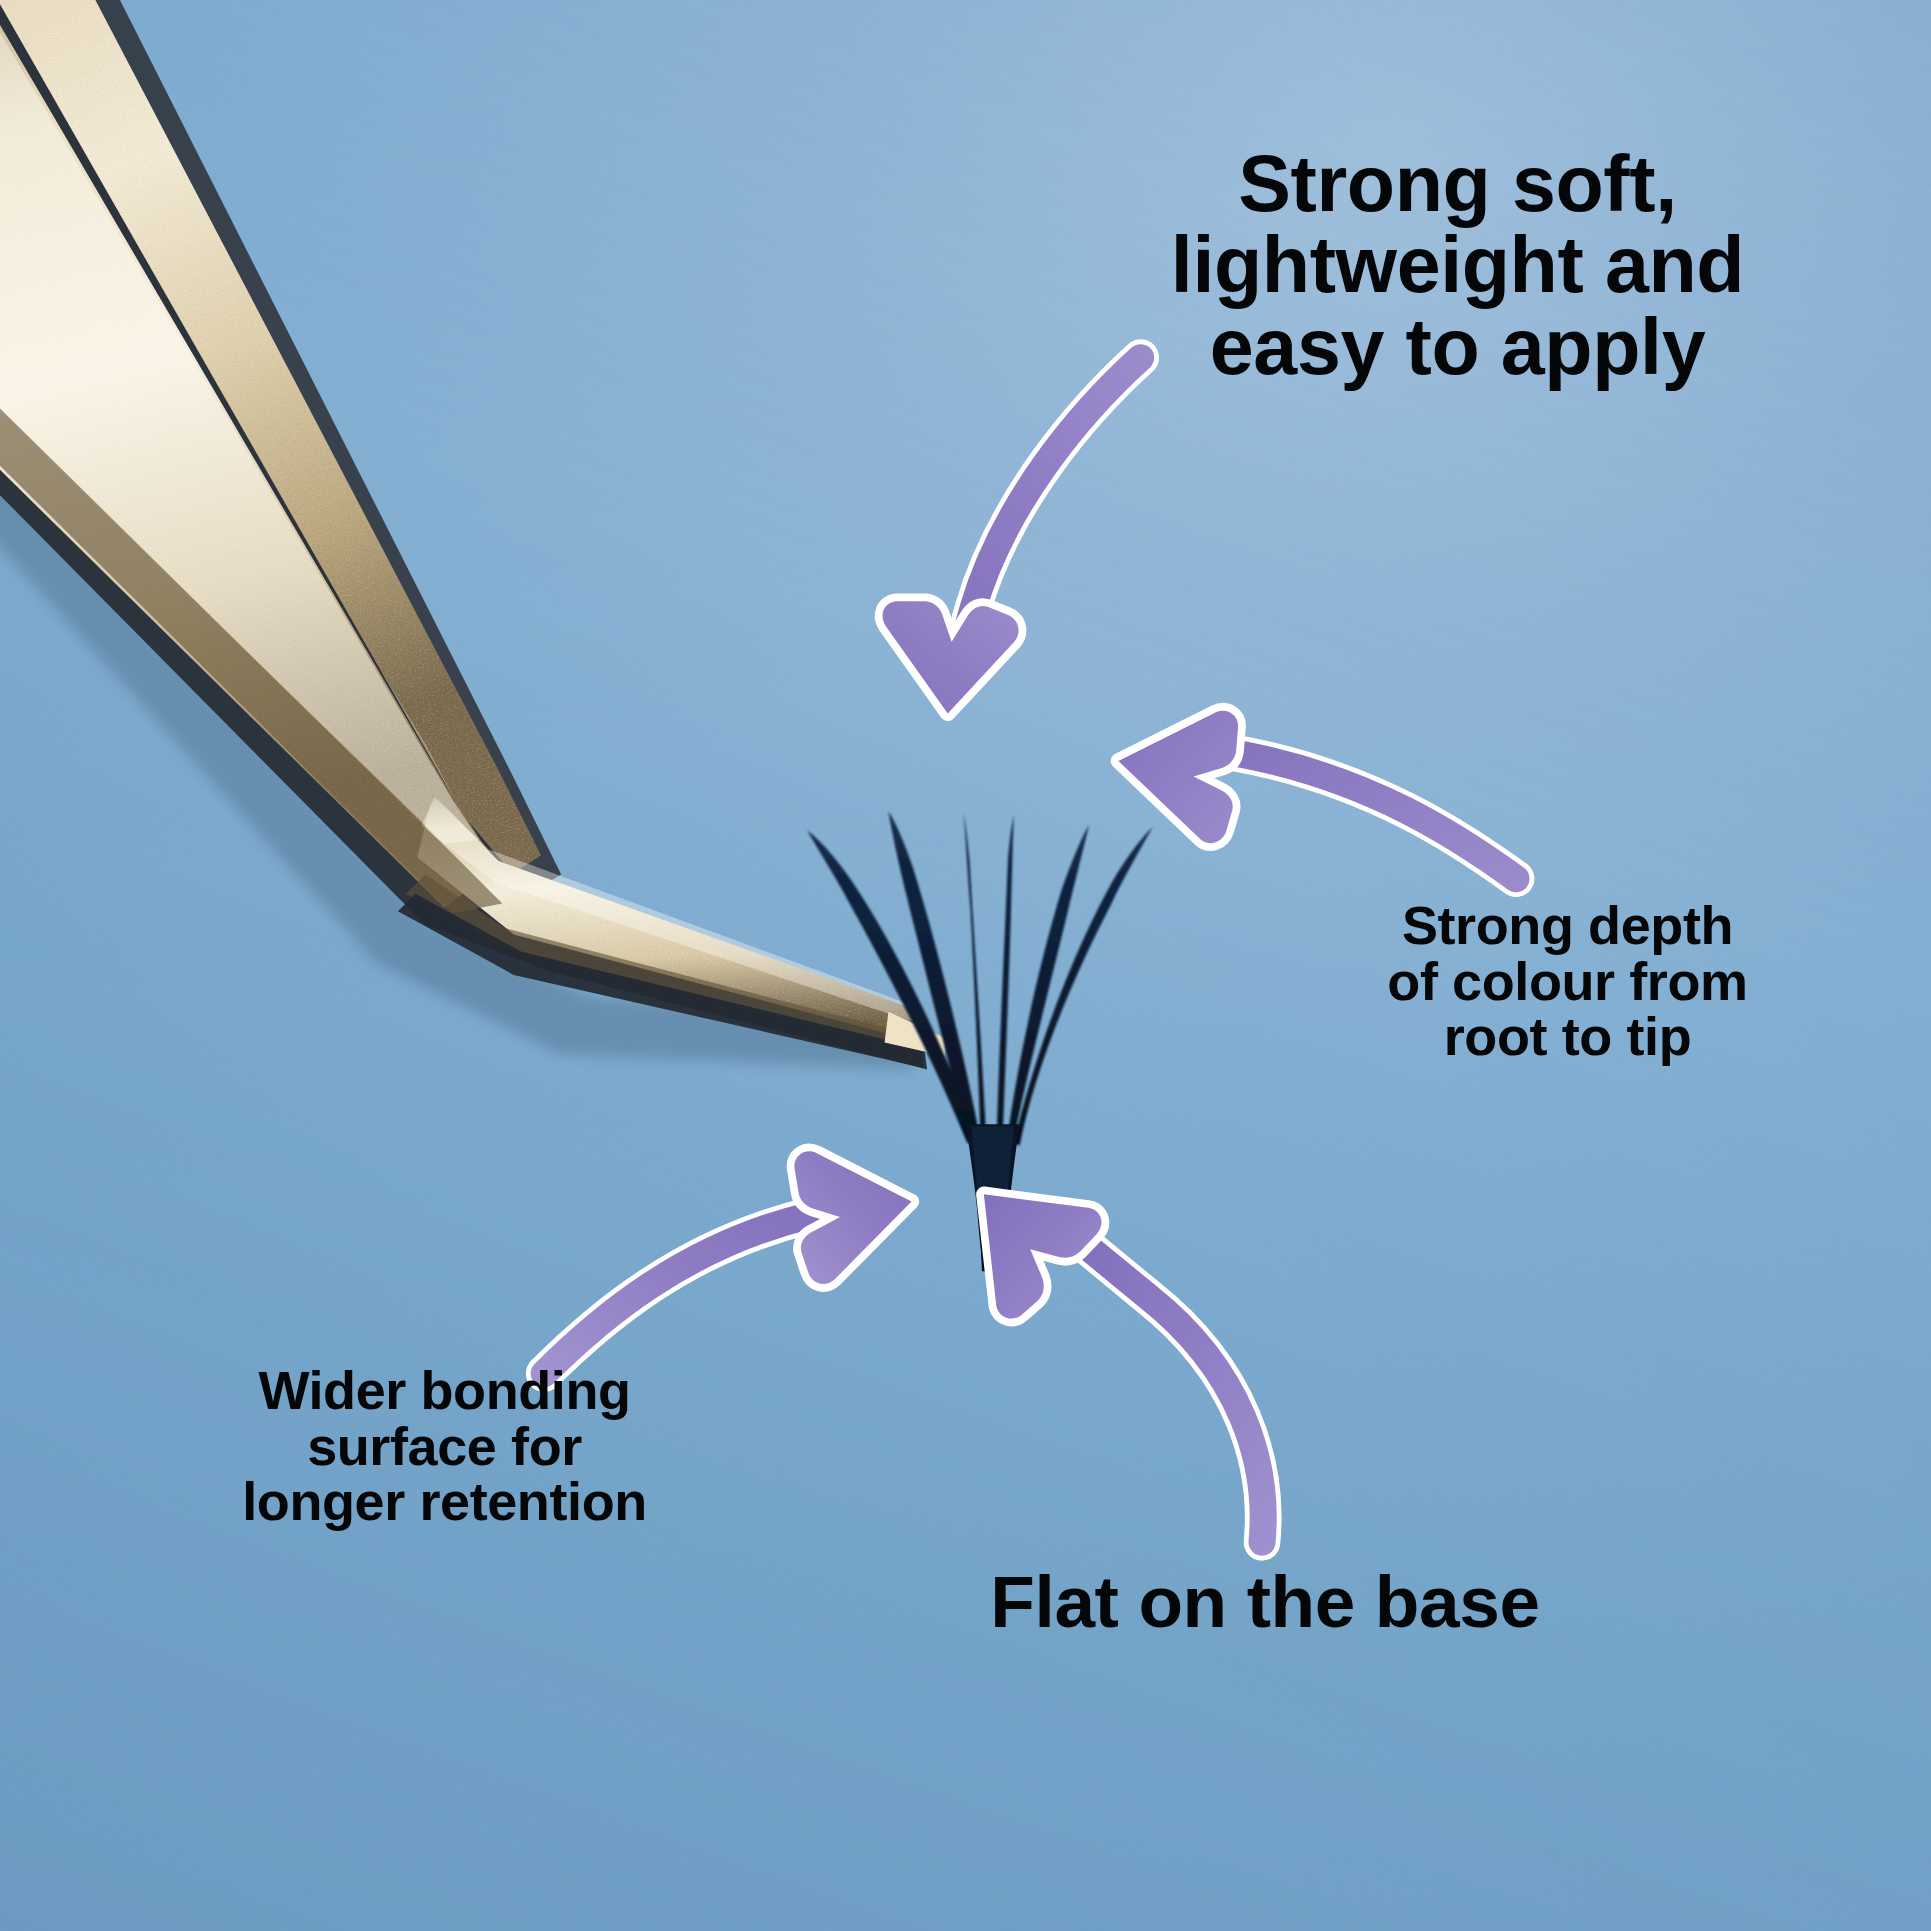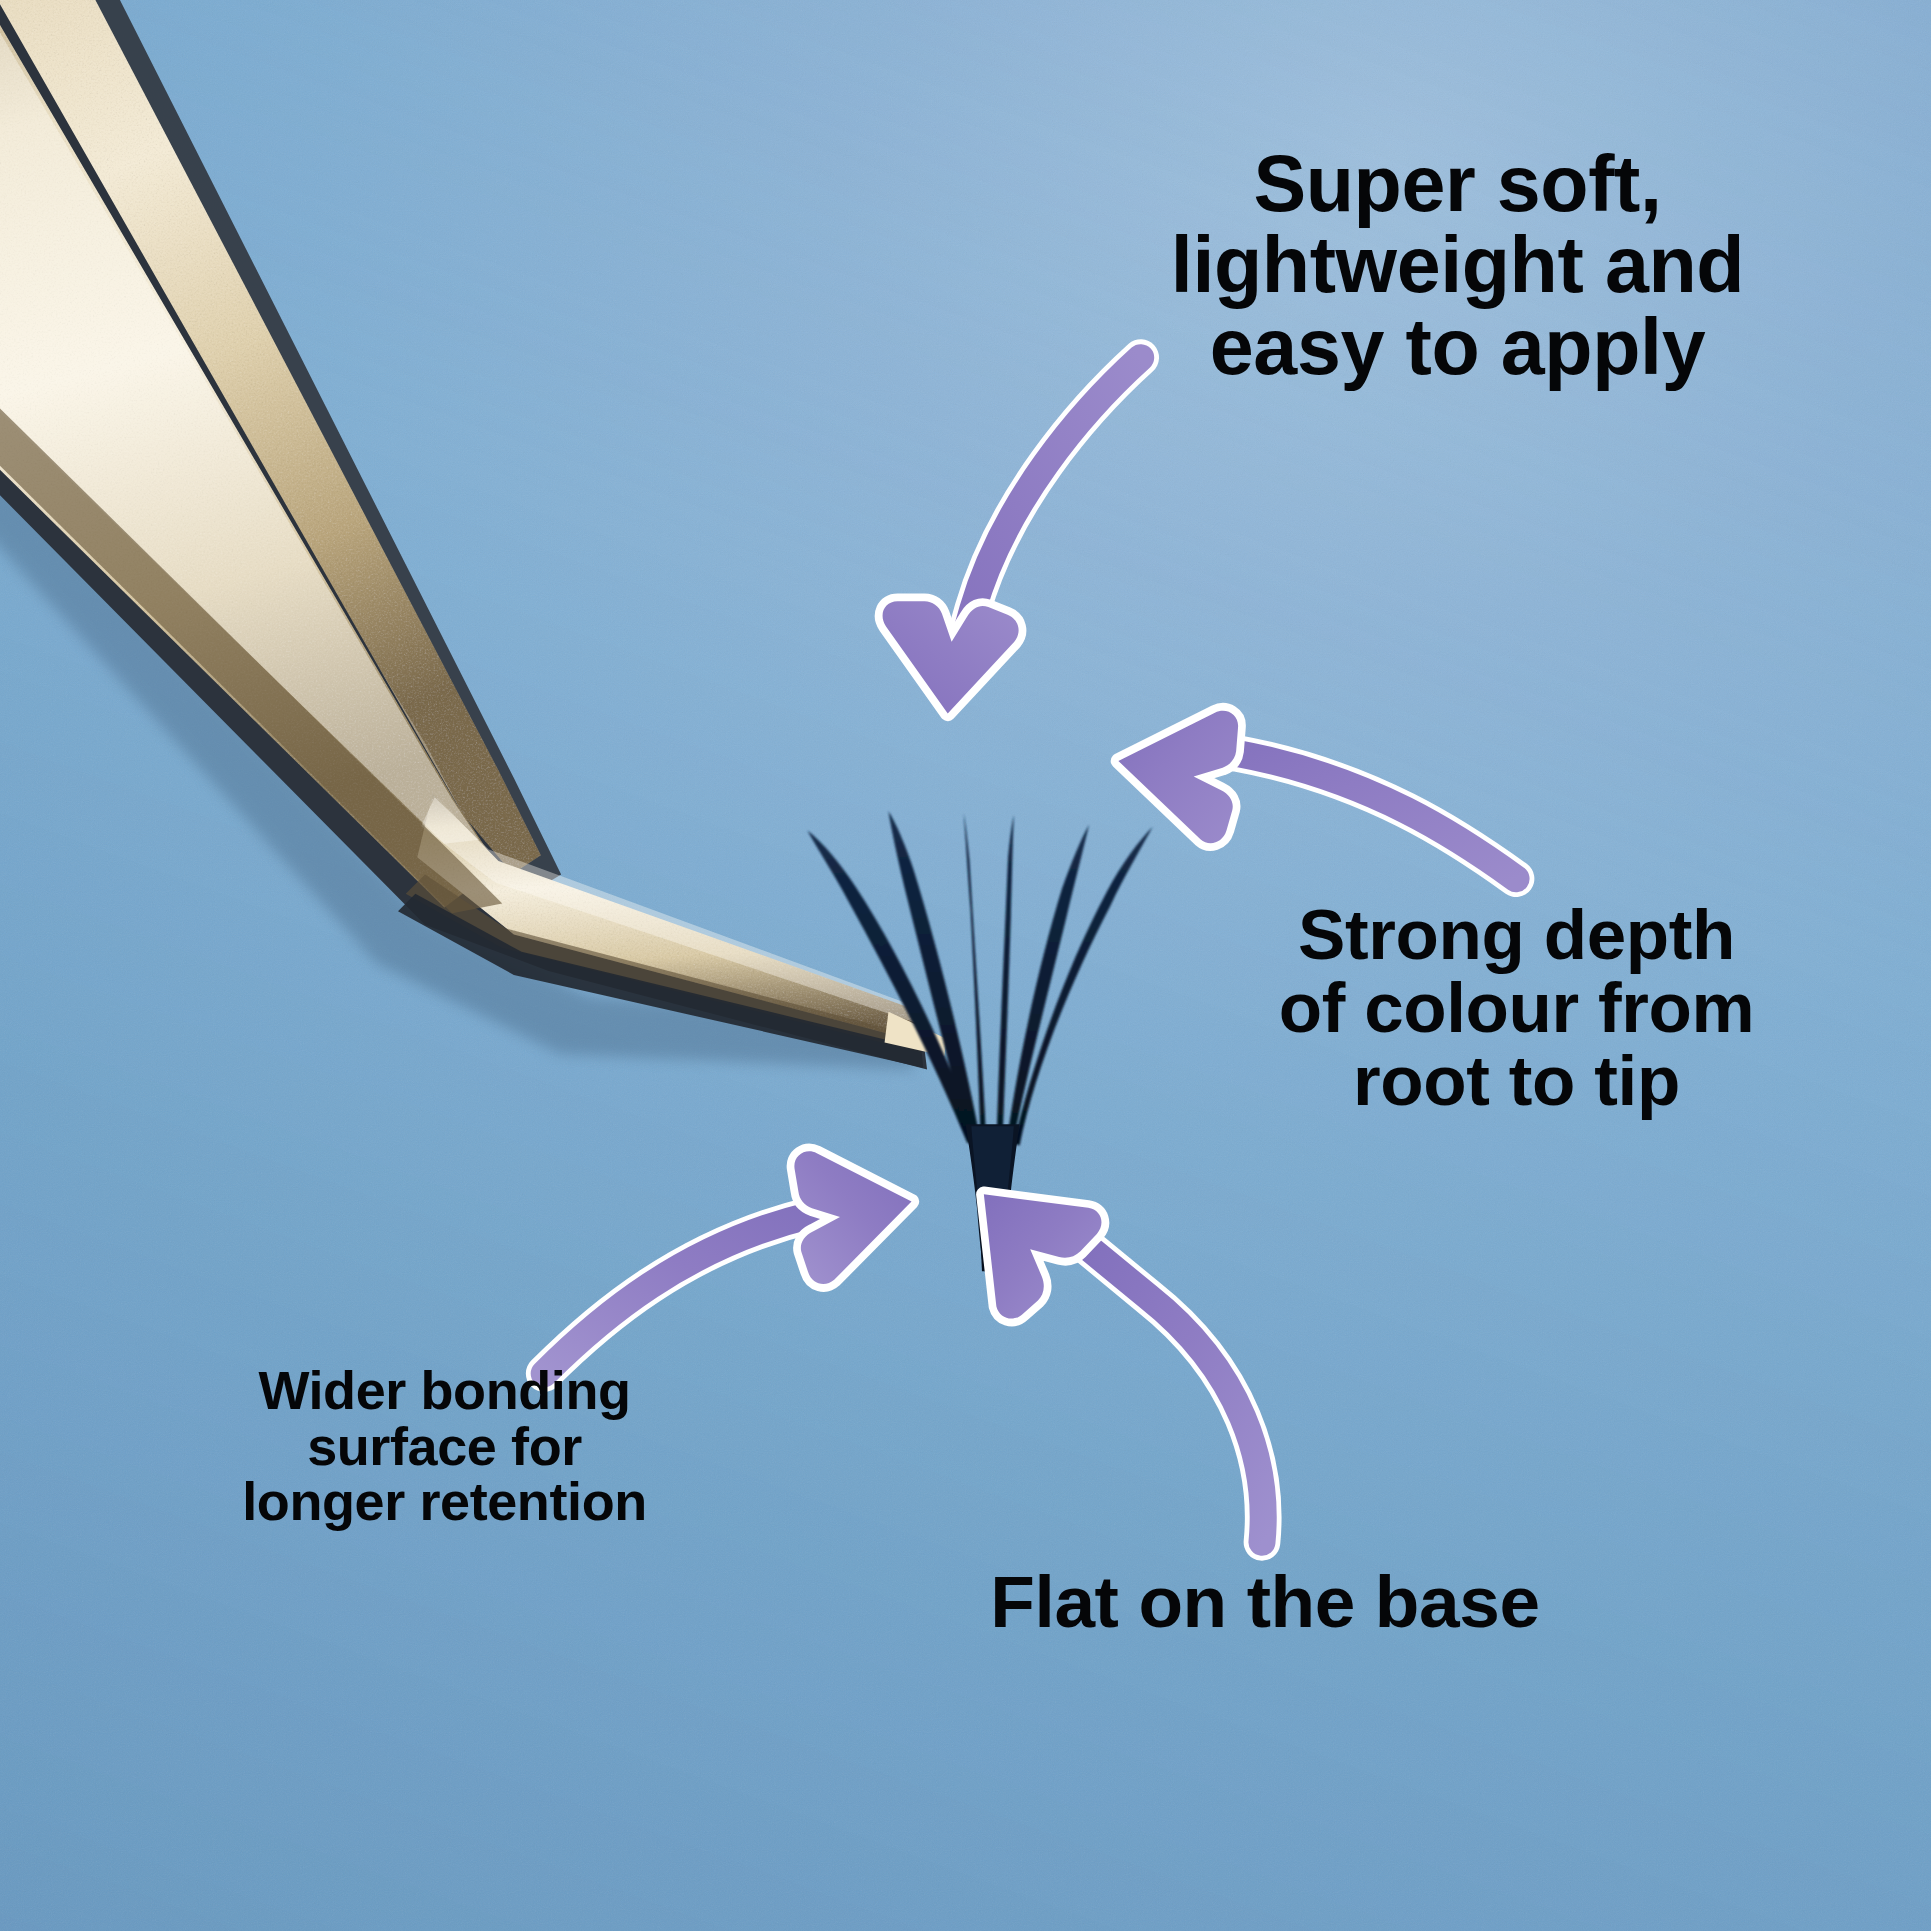--- a/index.html
+++ b/index.html
@@ -49,22 +49,22 @@
     line-height:1.03;
     text-align:center;
     white-space:pre-line;
     text-rendering:optimizeLegibility;
   }
   #cap-super{
     left:1081px;top:143px;width:753px;
     font-size:79px;
   }
   #cap-strong{
-    left:1188px;top:898px;width:657px;
-    font-size:71px;
+    left:1239px;top:898px;width:657px;
+    font-size:54px;
   }
   #cap-wider{
     left:97px;top:1363px;width:695px;
     font-size:54px;
   }
   #cap-flat{
     left:898px;top:1564px;width:734px;
     font-size:73px;
     text-align:center;
   }
@@ -346,21 +346,21 @@
                L 134,81
                C 128,87 120,89 112,87
                L 82,79
                L 94,107
                C 98,117 96,126 90,132
                L 74,146
                C 64,155 50,150 47,138 Z" fill="url(#ag4)" stroke="none"></path>
     </g>
   </svg>
 
-  <div class="caption" id="cap-super">Super soft,
+  <div class="caption" id="cap-super">Strong soft,
 lightweight and
 easy to apply</div>
 
   <div class="caption" id="cap-strong">Strong depth
 of colour from
 root to tip</div>
 
   <div class="caption" id="cap-wider">Wider bonding
 surface for
 longer retention</div>

